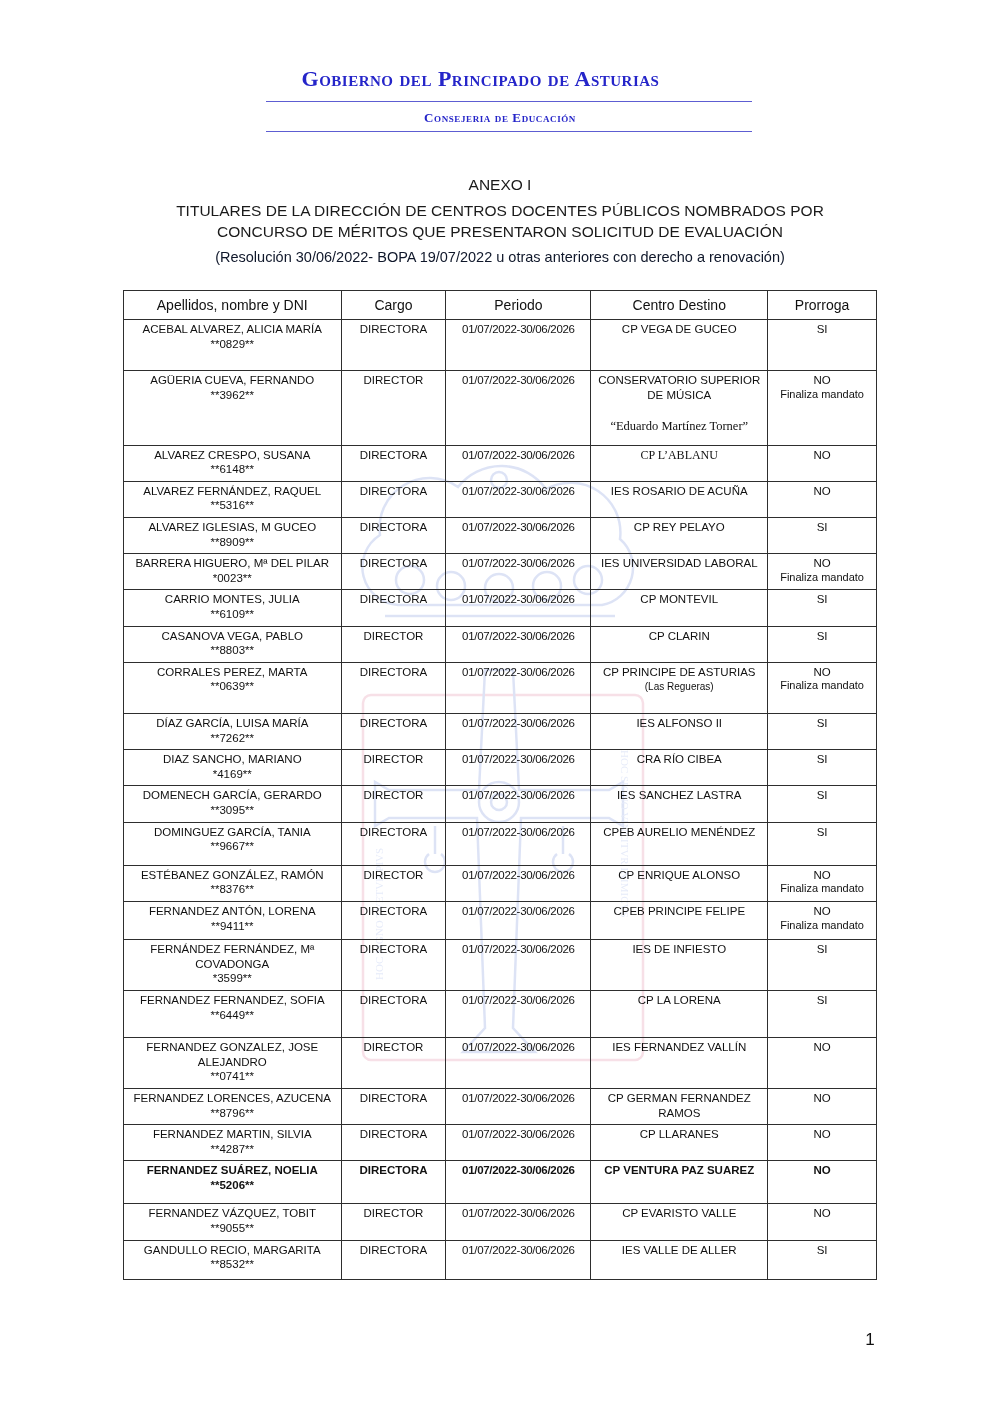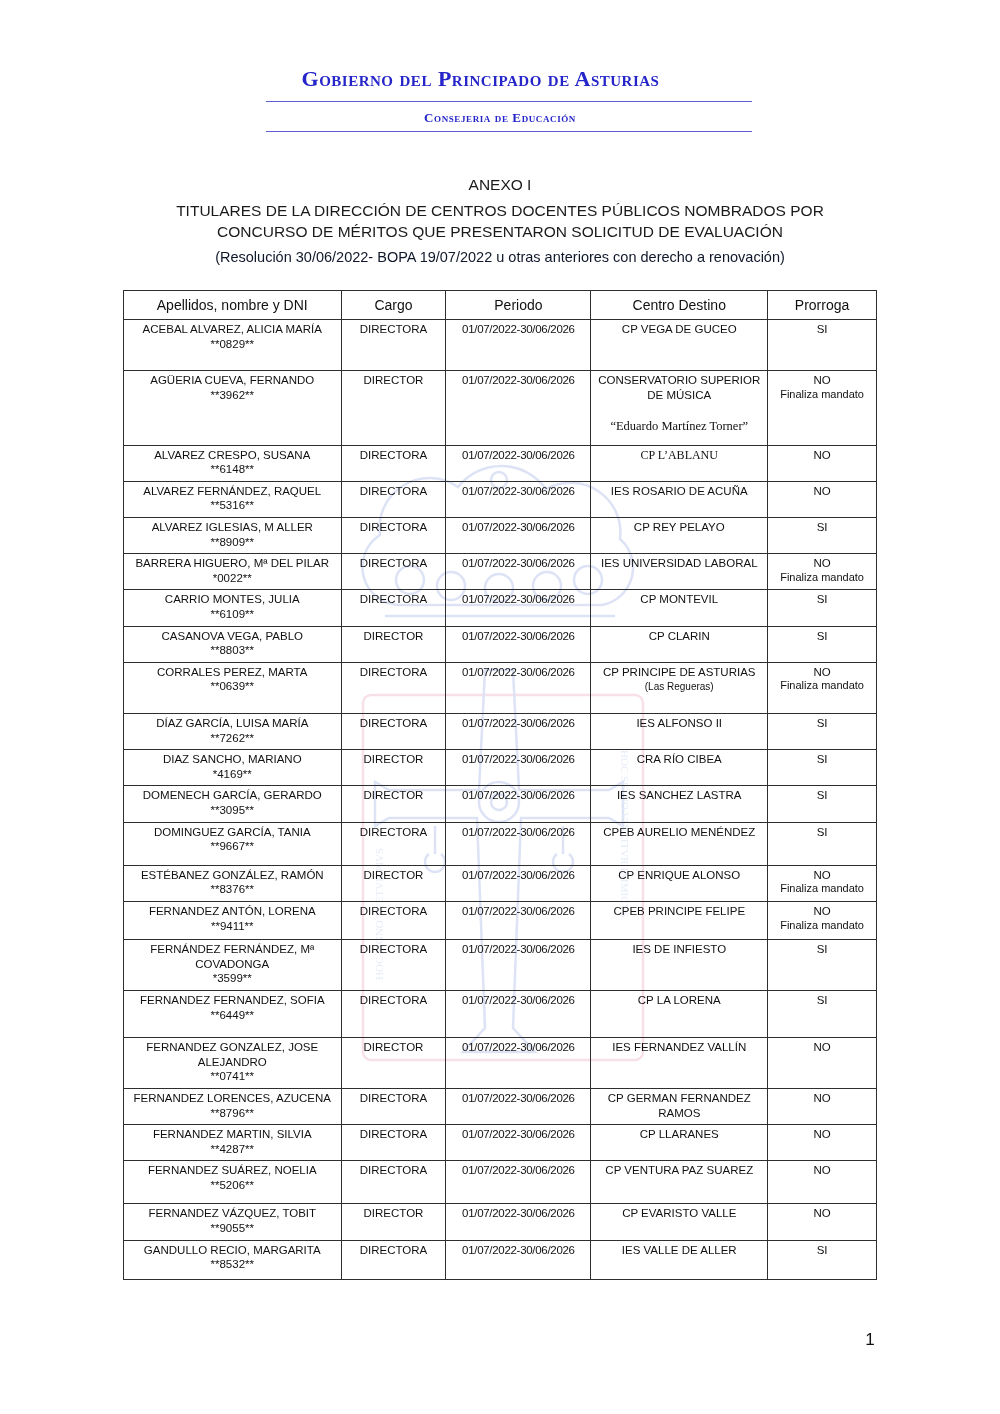--- a/index.html
+++ b/index.html
@@ -85,21 +85,21 @@
   .centro-main.serif{font-family:"Liberation Serif", serif;font-size:12px;}
   .centro-small{font-size:10px;}
   .prorroga-note{font-size:11px;}
   
   tbody tr:nth-child(1) td{padding-bottom:19px;}
   tbody tr:nth-child(2) td{padding-bottom:10px;}
   tbody tr:nth-child(9) td{padding-bottom:19px;}
   tbody tr:nth-child(13) td{padding-bottom:11px;}
   tbody tr:nth-child(15) td{padding-bottom:6px;}
   tbody tr:nth-child(17) td{padding-bottom:15px;}
-  tbody tr:nth-child(21) td{padding-bottom:11px;}
+  tbody tr:nth-child(21) td{padding-bottom:11px;font-weight:bold;}
   tbody tr:nth-child(23) td{padding-bottom:7px;}
   
   .page-number{
     position:absolute;top:1330px;left:840px;width:60px;
     text-align:center;font-size:17px;color:#111;
   }
 </style>
 </head>
 <body>
 
@@ -214,36 +214,36 @@
           <td class="cell-periodo">01/07/2022-30/06/2026</td>
           <td class="cell-centro">
             <div class="centro-main">IES ROSARIO DE ACUÑA</div>
           </td>
           <td class="cell-prorroga">
             <div class="prorroga-value">NO</div>
           </td>
         </tr>
         <tr>
           <td class="cell-name">
-            <div class="row-name">ALVAREZ IGLESIAS, M ALLER</div>
+            <div class="row-name">ALVAREZ IGLESIAS, M GUCEO</div>
             <div class="row-dni">**8909**</div>
           </td>
           <td class="cell-cargo">DIRECTORA</td>
           <td class="cell-periodo">01/07/2022-30/06/2026</td>
           <td class="cell-centro">
             <div class="centro-main">CP REY PELAYO</div>
           </td>
           <td class="cell-prorroga">
             <div class="prorroga-value">SI</div>
           </td>
         </tr>
         <tr>
           <td class="cell-name">
             <div class="row-name">BARRERA HIGUERO, Mª DEL PILAR</div>
-            <div class="row-dni">*0022**</div>
+            <div class="row-dni">*0023**</div>
           </td>
           <td class="cell-cargo">DIRECTORA</td>
           <td class="cell-periodo">01/07/2022-30/06/2026</td>
           <td class="cell-centro">
             <div class="centro-main">IES UNIVERSIDAD LABORAL</div>
           </td>
           <td class="cell-prorroga">
             <div class="prorroga-value">NO</div>
             <div class="prorroga-note">Finaliza mandato</div>
           </td>

